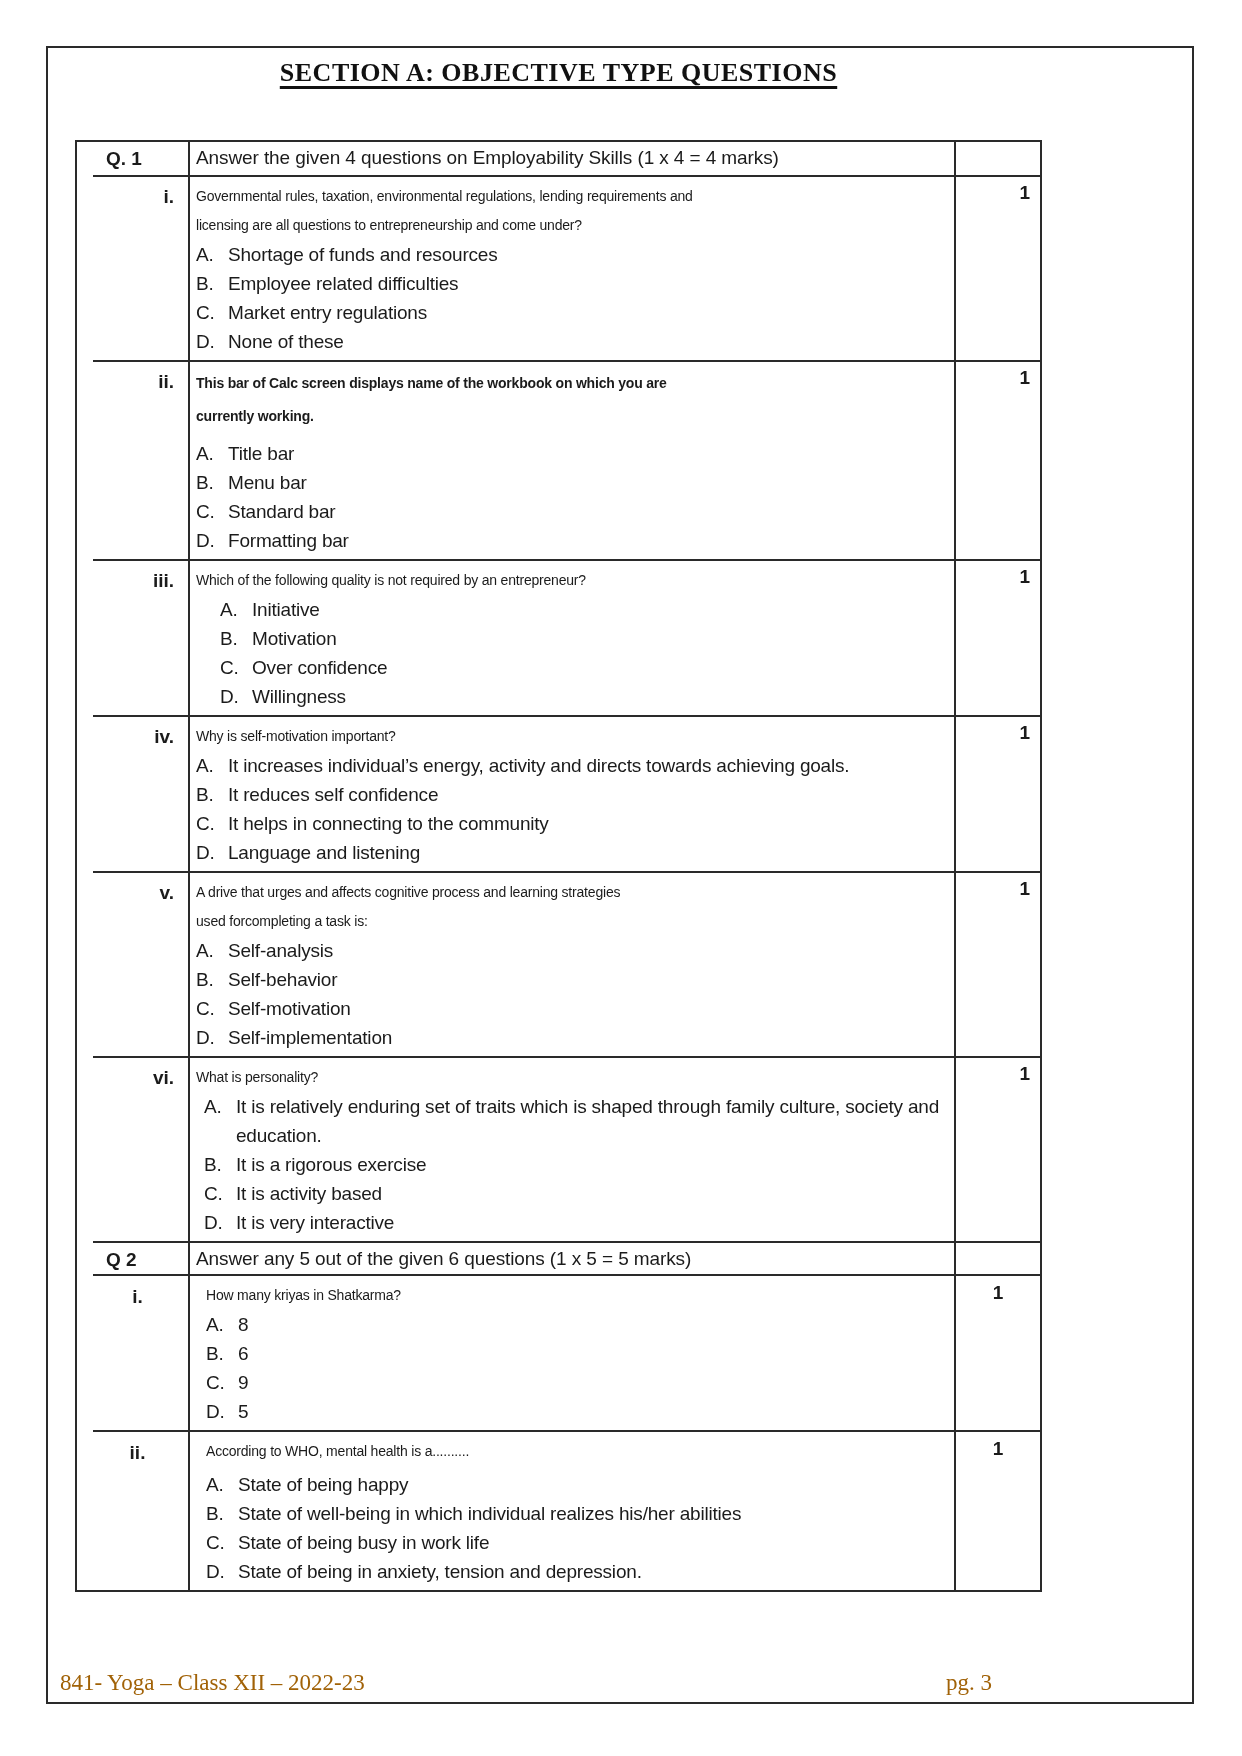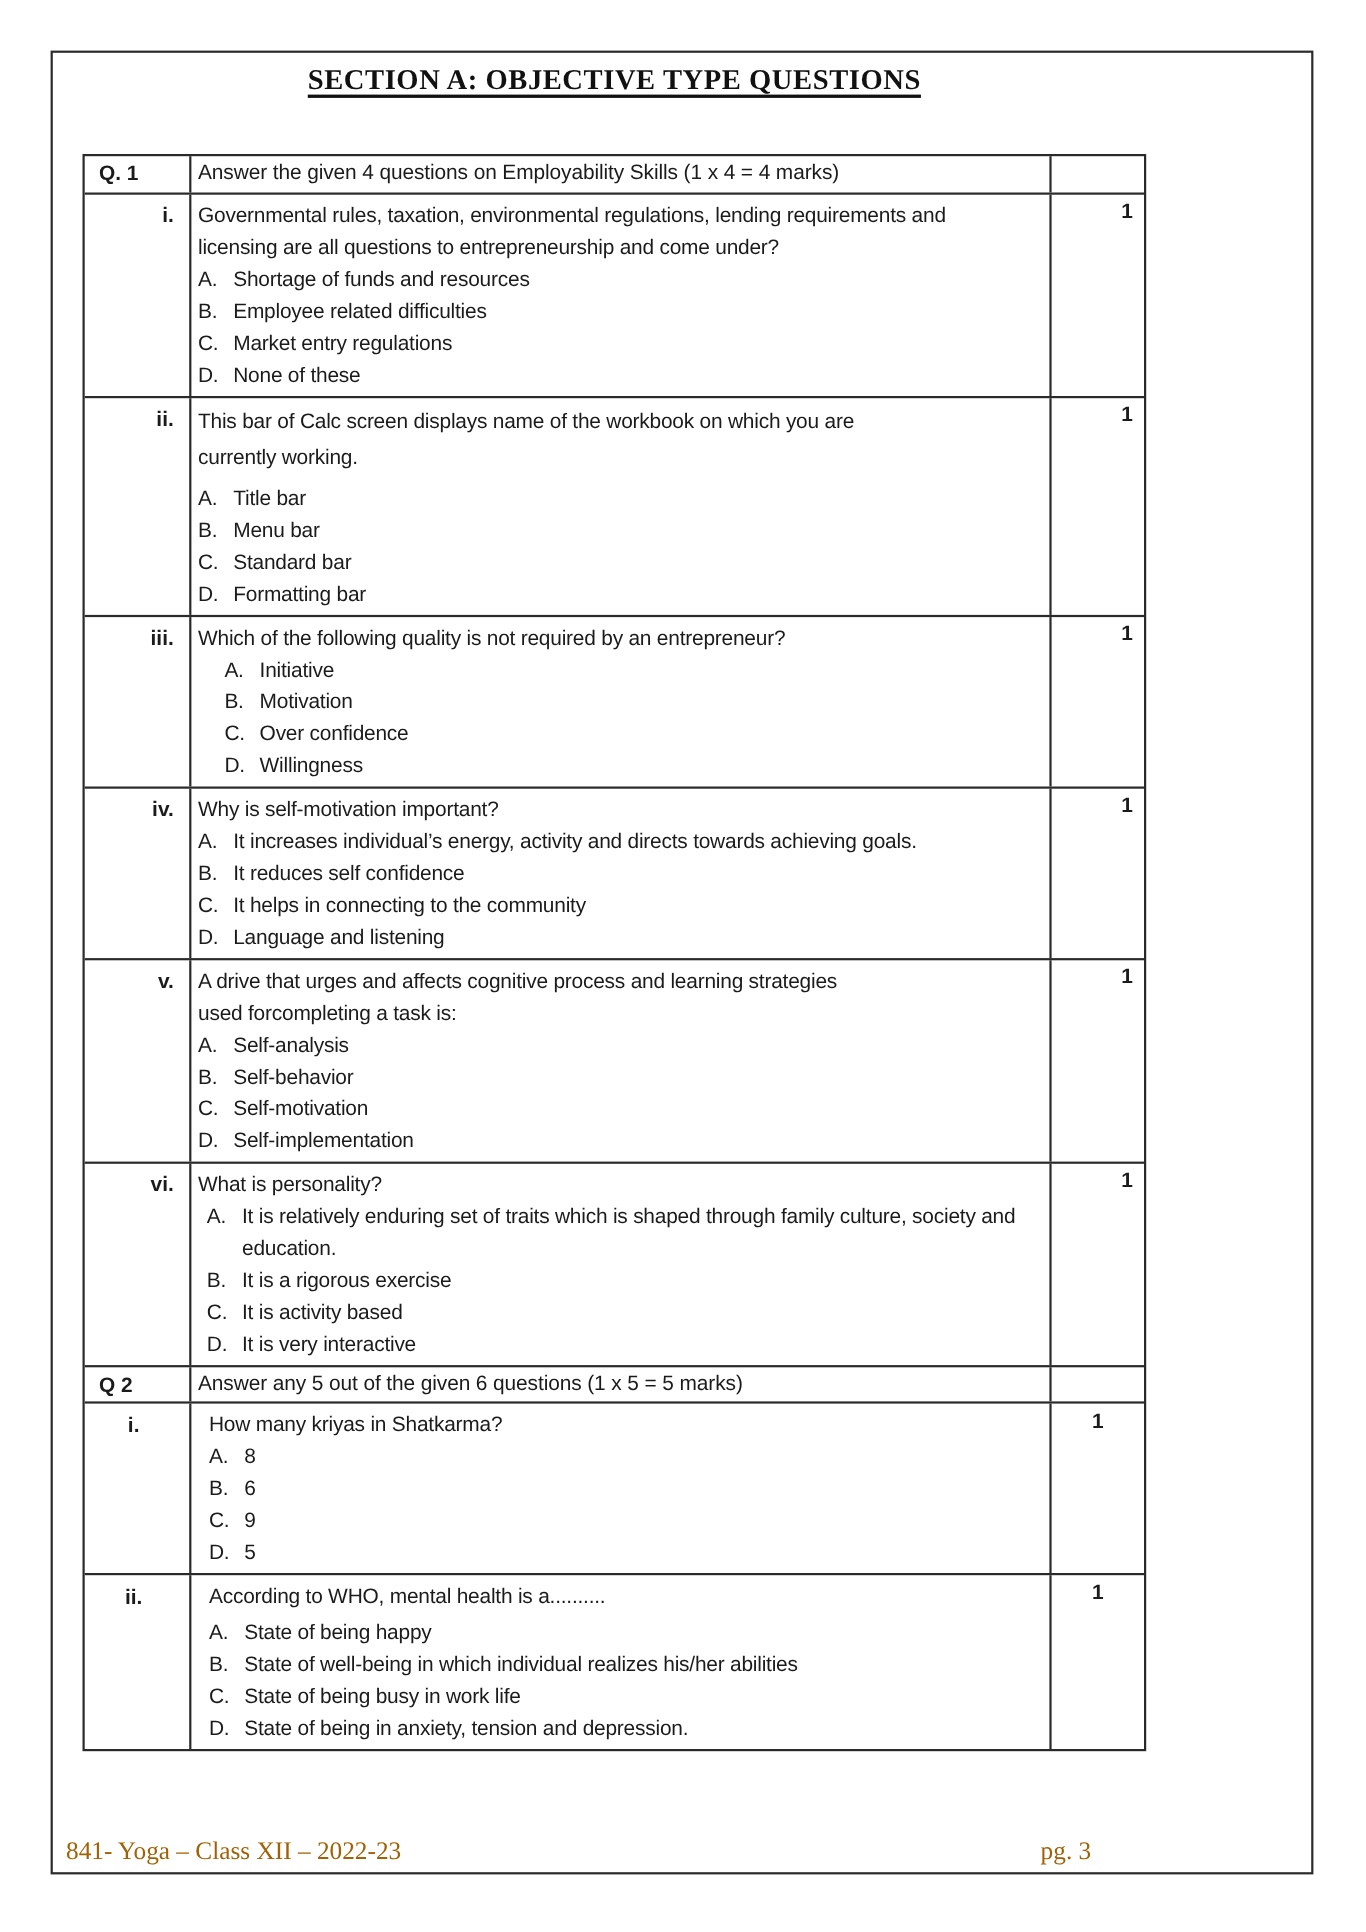--- a/index.html
+++ b/index.html
@@ -17,43 +17,43 @@
     font-family:"Liberation Serif", serif;font-weight:bold;font-size:26px;
     letter-spacing:0.5px;color:#111;
     text-decoration:underline;text-decoration-thickness:2.5px;text-underline-offset:5px;
   }
   .qtable{
     position:absolute;left:27px;top:92px;width:967px;
     border:2px solid #2a2a2a;box-sizing:border-box;background:#fff;
   }
   .trow{
     display:grid;grid-template-columns:95px 1fr 84px;
-    box-sizing:border-box;border-top:2px solid #2a2a2a;
+    box-sizing:border-box;border-top:2px solid #2a2a2a;margin-left:16px;
   }
   .trow:first-child{border-top:none;}
   .cell{box-sizing:border-box;}
   .cell.content{
     border-left:2px solid #2a2a2a;border-right:2px solid #2a2a2a;
     padding:5px 6px 4px 6px;overflow:hidden;
   }
   .thead .cell.content{padding-top:3px;padding-bottom:2px;}
   .heading{font-weight:normal;font-size:19px;line-height:26px;letter-spacing:-0.1px;}
   .num{font-weight:bold;font-size:19px;line-height:26px;}
   .num.hdr{padding:4px 0 0 13px;}
   .num.itm{text-align:right;padding:7px 14px 0 0;}
   .num.ctr{text-align:center;padding:8px 6px 0 0;}
-  .qline{font-size:19px;line-height:29px;letter-spacing:-0.2px;}
+  .qline{font-size:14px;line-height:29px;letter-spacing:-0.2px;}
   .opt{display:flex;font-size:19px;line-height:29px;letter-spacing:-0.2px;}
   .ol{flex:0 0 32px;}
   .ot{flex:1;}
   .marks{font-weight:bold;font-size:19px;}
   .marks.mr{text-align:right;padding:5px 10px 0 0;}
   .marks.mc{text-align:center;padding:6px 0 0 0;}
   
-  .sp .qline{line-height:33px;}
+  .sp .qline{line-height:33px;font-weight:bold;}
   .sp .options{margin-top:6px;}
   .ind24{padding-left:24px;}
   .ind8{padding-left:8px;}
   .ind10{padding-left:10px;}
   .pl10{padding-left:10px;}
   
   .h33{min-height:33px}.h185{min-height:185px}.h194{min-height:194px}
   .h147{min-height:147px}.h154{min-height:154px}.h182{min-height:182px}
   .h184{min-height:184px}.h28{min-height:28px}.h155{min-height:155px}.h158{min-height:158px}
   .footer{

